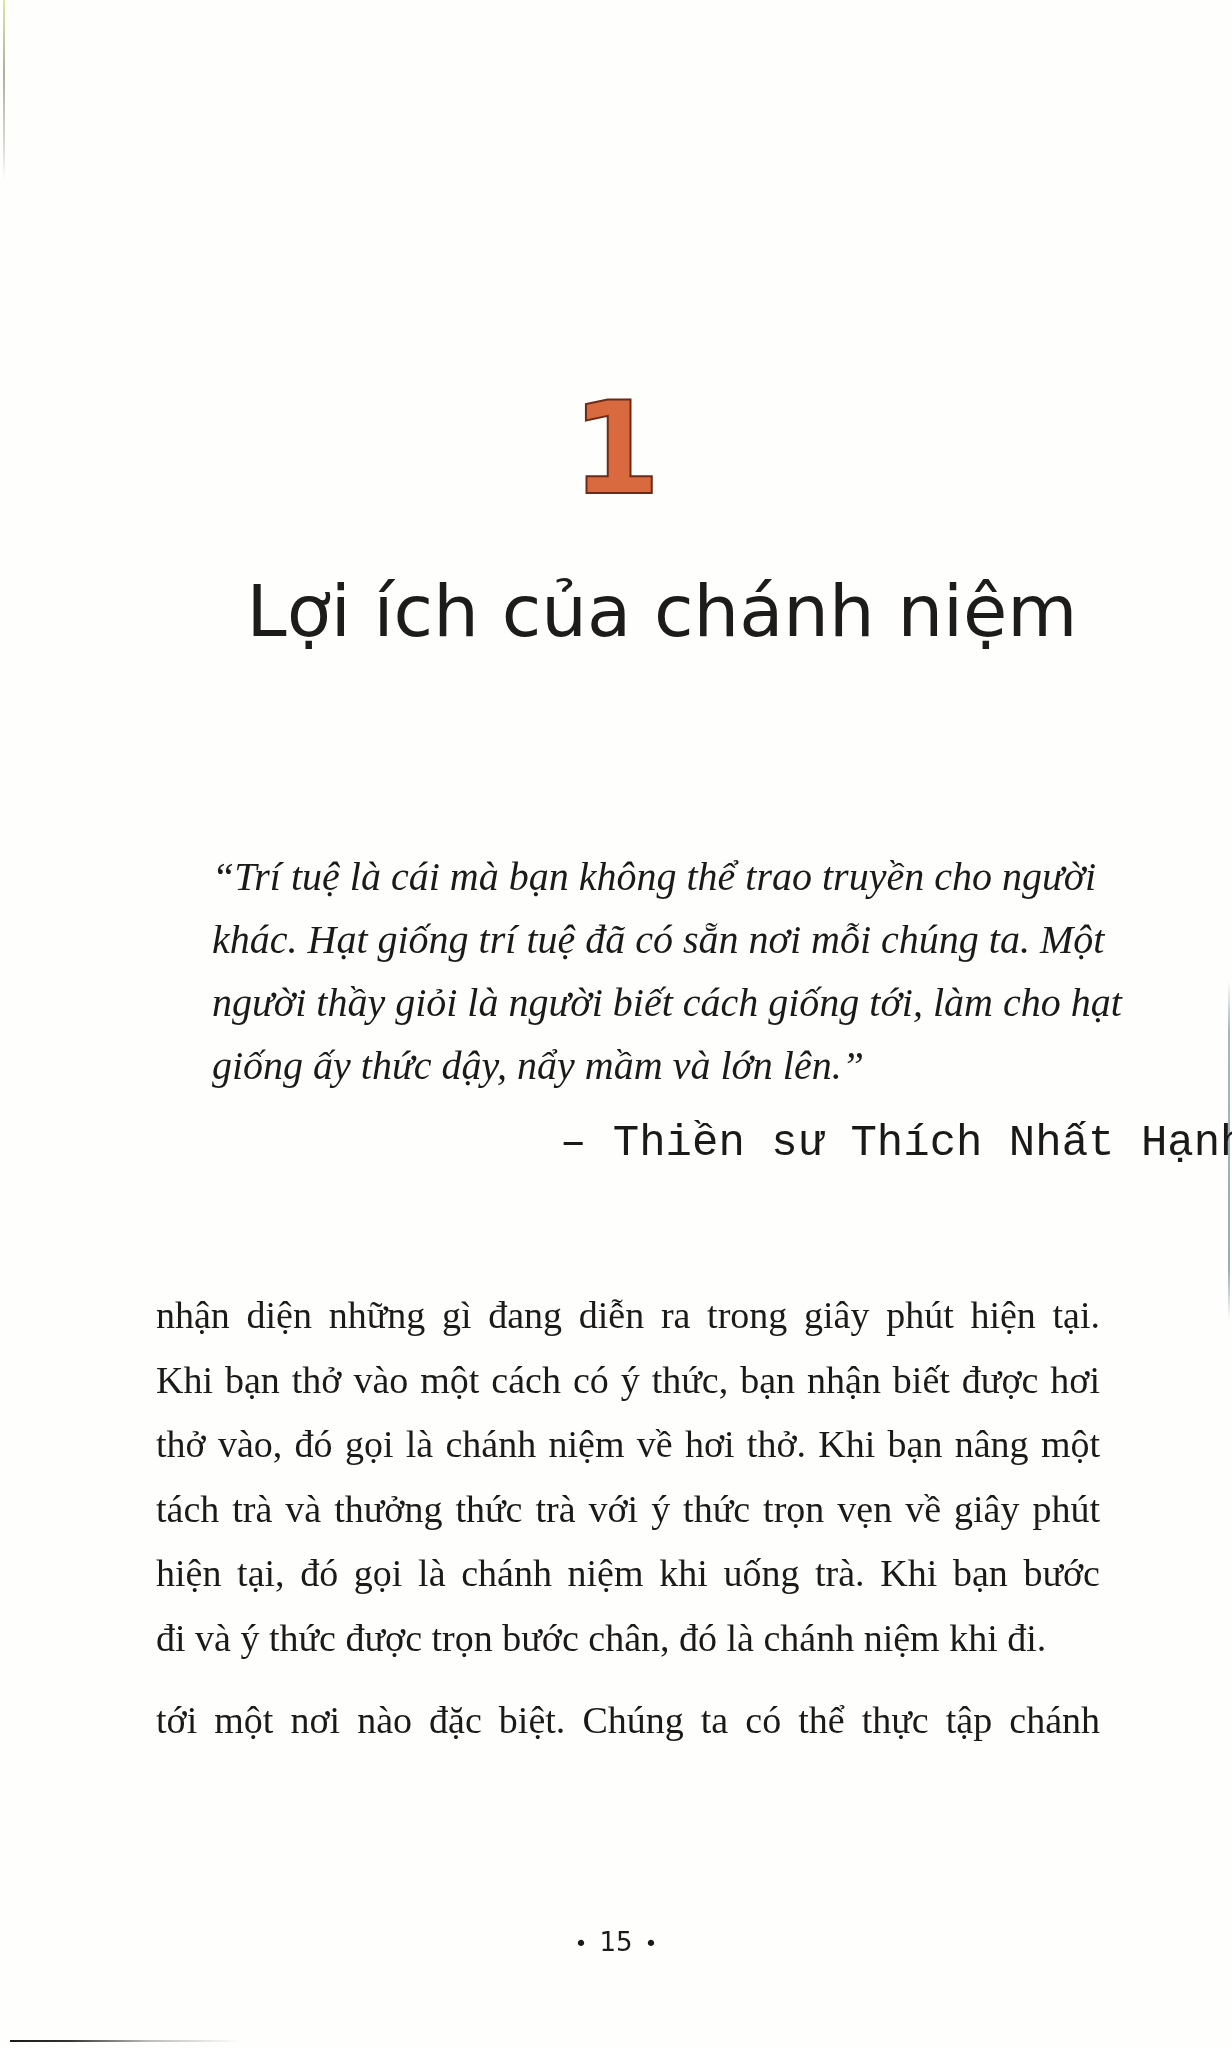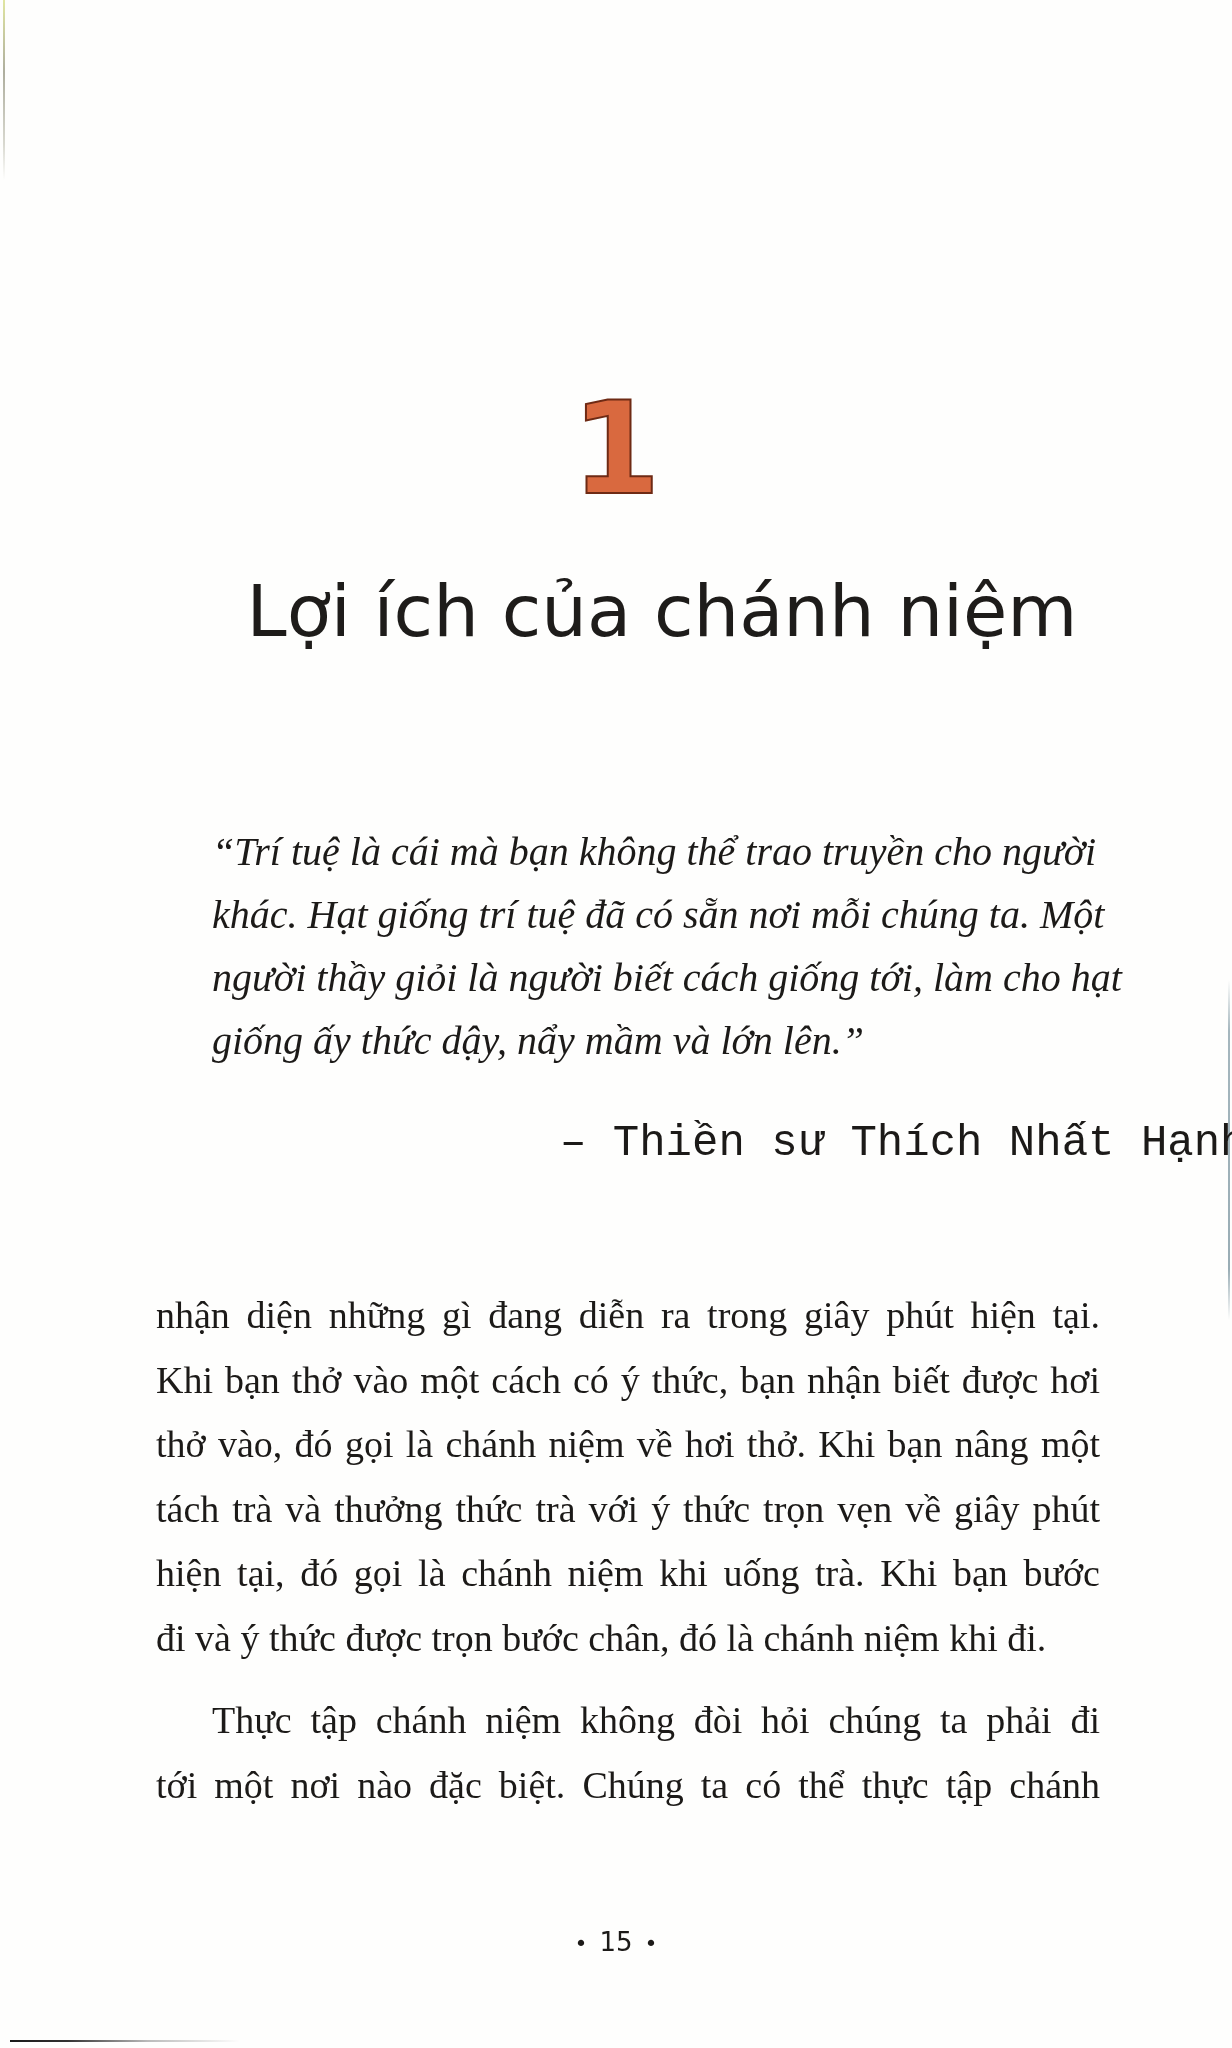--- a/index.html
+++ b/index.html
@@ -71,21 +71,21 @@
       font-size: 72px;
       font-weight: 400;
       line-height: 1;
       color: #1e1c1a;
       letter-spacing: 0px;
       padding-left: 46px;
     }
     .epigraph {
       position: absolute;
       left: 212px;
-      top: 820px;
+      top: 845px;
       width: 860px;
     }
     .epigraph-line {
       display: block;
       font-family: "Liberation Serif", serif;
       font-style: italic;
       font-size: 40px;
       line-height: 63px;
       height: 63px;
       white-space: nowrap;
@@ -174,20 +174,19 @@
   <div class="attribution">– Thiền sư Thích Nhất Hạnh</div>
 
   <div class="body-text">
     <span class="body-line">nhận diện những gì đang diễn ra trong giây phút hiện tại.</span>
     <span class="body-line">Khi bạn thở vào một cách có ý thức, bạn nhận biết được hơi</span>
     <span class="body-line">thở vào, đó gọi là chánh niệm về hơi thở. Khi bạn nâng một</span>
     <span class="body-line">tách trà và thưởng thức trà với ý thức trọn vẹn về giây phút</span>
     <span class="body-line">hiện tại, đó gọi là chánh niệm khi uống trà. Khi bạn bước</span>
     <span class="body-line last">đi và ý thức được trọn bước chân, đó là chánh niệm khi đi.</span>
     <div class="para-gap"></div>
-    <span class="body-line indent">Thực tập chánh niệm không đòi hỏi chúng ta phải đi</span>
     <span class="body-line">tới một nơi nào đặc biệt. Chúng ta có thể thực tập chánh</span>
   </div>
 
   <div class="page-number">
     <span class="dot">•</span><span>15</span><span class="dot">•</span>
   </div>
 </div>
 
 </body></html>

